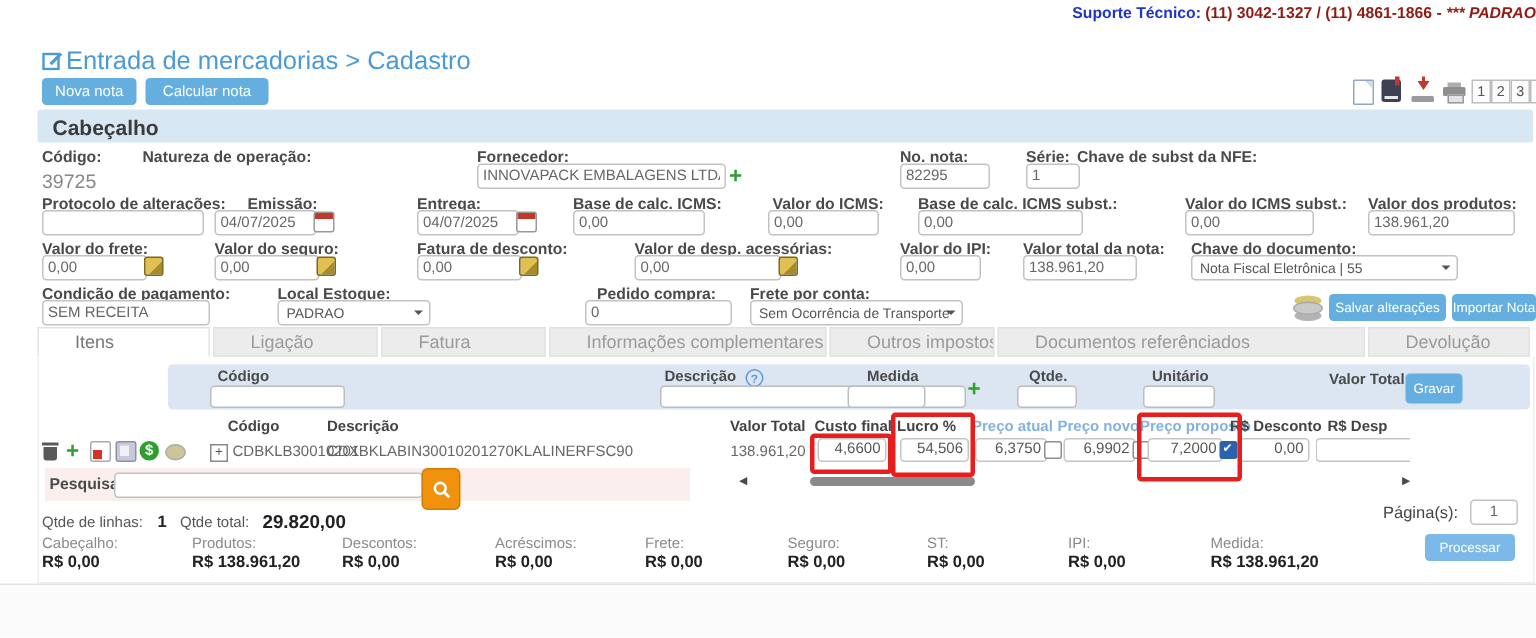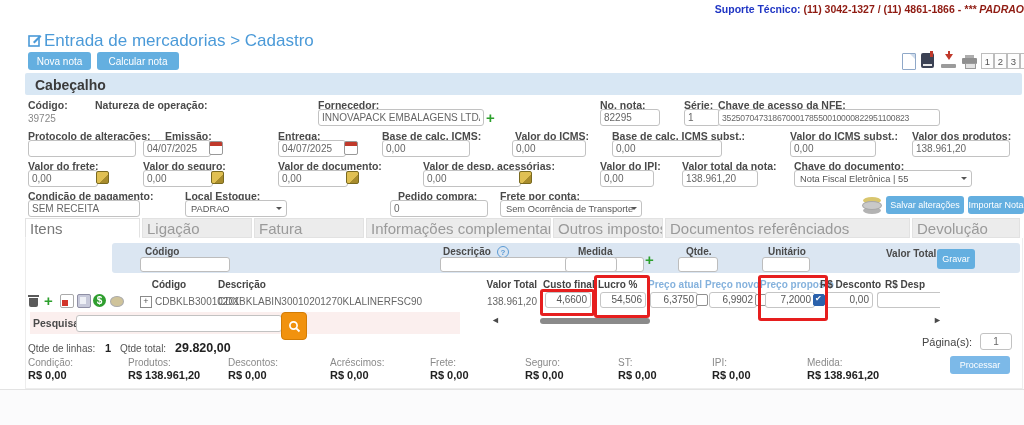--- a/index.html
+++ b/index.html
@@ -1,20 +1,20 @@
 <!DOCTYPE html>
 <html><head>
 <meta charset="utf-8">
 <style>
   html,body{margin:0;padding:0;background:#fff;}
   #app{position:relative;width:1024px;height:425px;background:#fff;overflow:hidden;
        font-family:"Liberation Sans",sans-serif;}
   
   .lbl{position:absolute;font-size:10.5px;font-weight:bold;color:#4a4a4a;white-space:nowrap;}
-  .txt{position:absolute;font-size:10px;color:#888;white-space:nowrap;}
+  .txt{position:absolute;font-size:13px;color:#888;white-space:nowrap;}
   .inp{position:absolute;height:15px;border:1px solid #c2c2c2;border-radius:3px;background:#fff;
        font-family:"Liberation Sans",sans-serif;font-size:10px;color:#666;padding:0 3px;box-sizing:content-box;}
   .inp-sm{font-size:8.6px;letter-spacing:-0.2px;}
   .sel{position:absolute;height:17px;border:1px solid #c2c2c2;border-radius:3px;background:#fff;
        font-size:9.3px;color:#555;display:flex;align-items:center;padding:0 16px 0 5px;
        white-space:nowrap;overflow:hidden;box-sizing:border-box;}
   .chev{position:absolute;right:4px;top:6px;width:0;height:0;border:3.5px solid transparent;border-top-color:#555;}
   .btn{position:absolute;background:#64afe0;color:#fff;border:none;border-radius:3px;
        font-family:"Liberation Sans",sans-serif;font-size:10px;display:flex;align-items:center;
        justify-content:center;white-space:nowrap;cursor:pointer;}
@@ -25,22 +25,22 @@
   .support .s-red{color:#8f1b12;}
   .support .s-it{font-style:italic;}
   .page-title{position:absolute;left:44px;top:31px;font-size:17px;color:#4b9ad8;white-space:nowrap;}
   .secbar{position:absolute;left:25px;top:73px;width:997px;height:22px;background:#d8e7f4;border-radius:2px;}
   .secbar span{position:absolute;left:10px;top:4px;font-size:14px;font-weight:bold;color:#3b3b3b;}
   
   .pagebox{position:absolute;top:53px;width:11px;height:14px;border:1px solid #bdbdbd;background:#fdfdfd;
            font-size:9.5px;color:#555;display:flex;align-items:center;justify-content:center;}
   
   .tabs{position:absolute;left:25px;top:218px;width:997px;height:20px;display:flex;}
-  .tab{background:#ececec;border:1px solid #e2e2e2;margin-right:2px;font-size:15px;color:#9a9a9a;
-       display:flex;align-items:center;padding-left:4px;box-sizing:border-box;white-space:nowrap;overflow:hidden;}
+  .tab{background:#ececec;border:1px solid #e2e2e2;margin-right:2px;font-size:12px;color:#9a9a9a;
+       display:flex;align-items:center;padding-left:24px;box-sizing:border-box;white-space:nowrap;overflow:hidden;}
   .tab.active{background:#fff;color:#777;border-bottom-color:#fff;}
   .panel{position:absolute;left:25px;top:238px;width:996px;height:150px;border:1px solid #ededed;border-top:none;}
   
   .band{position:absolute;left:112px;top:243px;width:908px;height:30px;background:#dbe6f2;border-radius:3px;}
   .f-lbl{position:absolute;font-size:10px;font-weight:bold;color:#4a4a4a;white-space:nowrap;}
   .f-inp{position:absolute;height:13px;border:1px solid #bdbdbd;border-radius:3px;background:#fff;
          font-size:9.5px;color:#666;padding:0 2px;}
   .chd{position:absolute;font-size:10px;font-weight:bold;color:#444;white-space:nowrap;}
   .chd.blue{color:#85b2dd;}
   .cellv{position:absolute;font-size:10px;color:#666;white-space:nowrap;}
@@ -141,22 +141,21 @@
   <div class="lbl" style="left:28px;top:99px">Código:</div>
   <div class="txt" style="left:28px;top:113px">39725</div>
   <div class="lbl" style="left:95px;top:99px">Natureza de operação:</div>
   <div class="lbl" style="left:318px;top:99px">Fornecedor:</div>
   <input class="inp" style="left: 318px; top: 109px; width: 158px;" value="INNOVAPACK EMBALAGENS LTDA">
   <span class="plus" style="left:486px;top:110px">+</span>
   <div class="lbl" style="left:600px;top:99px">No. nota:</div>
   <input class="inp" style="left: 600px; top: 109px; width: 52px;" value="82295">
   <div class="lbl" style="left:684px;top:99px">Série:</div>
   <input class="inp" style="left: 684px; top: 109px; width: 28px;" value="1">
-  <div class="lbl" style="left:718px;top:99px">Chave de acesso da NFE:</div>
-  <input class="inp inp-sm" style="left: 718px; top: 109px; width: 214px;" value="35250704731867000178550010000822951100823">
+  <div class="lbl" style="left:718px;top:99px">Chave de subst da NFE:</div>
 
   <div class="lbl" style="left:28px;top:130px">Protocolo de alterações:</div>
   <input class="inp" style="left: 28px; top: 140px; width: 100px;" value="">
   <div class="lbl" style="left:165px;top:130px">Emissão:</div>
   <input class="inp" style="left: 143px; top: 140px; width: 60px;" value="04/07/2025">
   <span class="cal-icon" style="left:209px;top:141px"></span>
   <div class="lbl" style="left:278px;top:130px">Entrega:</div>
   <input class="inp" style="left: 278px; top: 140px; width: 60px;" value="04/07/2025">
   <span class="cal-icon" style="left:344px;top:141px"></span>
   <div class="lbl" style="left:382px;top:130px">Base de calc. ICMS:</div>
@@ -169,21 +168,21 @@
   <input class="inp" style="left: 790px; top: 140px; width: 78px;" value="0,00">
   <div class="lbl" style="left:912px;top:130px">Valor dos produtos:</div>
   <input class="inp" style="left: 912px; top: 140px; width: 90px;" value="138.961,20">
 
   <div class="lbl" style="left:28px;top:160px">Valor do frete:</div>
   <input class="inp" style="left: 28px; top: 170px; width: 62px;" value="0,00">
   <span class="calc-icon" style="left:96px;top:171px"></span>
   <div class="lbl" style="left:143px;top:160px">Valor do seguro:</div>
   <input class="inp" style="left: 143px; top: 170px; width: 62px;" value="0,00">
   <span class="calc-icon" style="left:211px;top:171px"></span>
-  <div class="lbl" style="left:278px;top:160px">Valor de documento:</div>
+  <div class="lbl" style="left:278px;top:160px">Fatura de desconto:</div>
   <input class="inp" style="left: 278px; top: 170px; width: 62px;" value="0,00">
   <span class="calc-icon" style="left:346px;top:171px"></span>
   <div class="lbl" style="left:423px;top:160px">Valor de desp. acessórias:</div>
   <input class="inp" style="left: 423px; top: 170px; width: 90px;" value="0,00">
   <span class="calc-icon" style="left:519px;top:171px"></span>
   <div class="lbl" style="left:600px;top:160px">Valor do IPI:</div>
   <input class="inp" style="left: 600px; top: 170px; width: 46px;" value="0,00">
   <div class="lbl" style="left:682px;top:160px">Valor total da nota:</div>
   <input class="inp" style="left: 682px; top: 170px; width: 68px;" value="138.961,20">
   <div class="lbl" style="left:794px;top:160px">Chave do documento:</div>
@@ -288,21 +287,21 @@
 
   <span class="arrow-l" style="left:491px;top:315px">◄</span>
   <div class="thumb"></div>
   <span class="arrow-r" style="left:933px;top:315px">►</span>
 
   <div class="sum-lbl" style="left:28px;top:343px;color:#555">Qtde de linhas:</div>
   <div class="sum-val" style="left:105px;top:342px">1</div>
   <div class="sum-lbl" style="left:120px;top:343px;color:#555">Qtde total:</div>
   <div class="sum-val" style="left:175px;top:341px;font-size:12.5px">29.820,00</div>
 
-  <div class="sum-lbl" style="left:28px;top:357px">Condição:</div>
+  <div class="sum-lbl" style="left:28px;top:357px">Cabeçalho:</div>
   <div class="sum-val" style="left:28px;top:369px">R$ 0,00</div>
   <div class="sum-lbl" style="left:128px;top:357px">Produtos:</div>
   <div class="sum-val" style="left:128px;top:369px">R$ 138.961,20</div>
   <div class="sum-lbl" style="left:228px;top:357px">Descontos:</div>
   <div class="sum-val" style="left:228px;top:369px">R$ 0,00</div>
   <div class="sum-lbl" style="left:330px;top:357px">Acréscimos:</div>
   <div class="sum-val" style="left:330px;top:369px">R$ 0,00</div>
   <div class="sum-lbl" style="left:430px;top:357px">Frete:</div>
   <div class="sum-val" style="left:430px;top:369px">R$ 0,00</div>
   <div class="sum-lbl" style="left:525px;top:357px">Seguro:</div>

